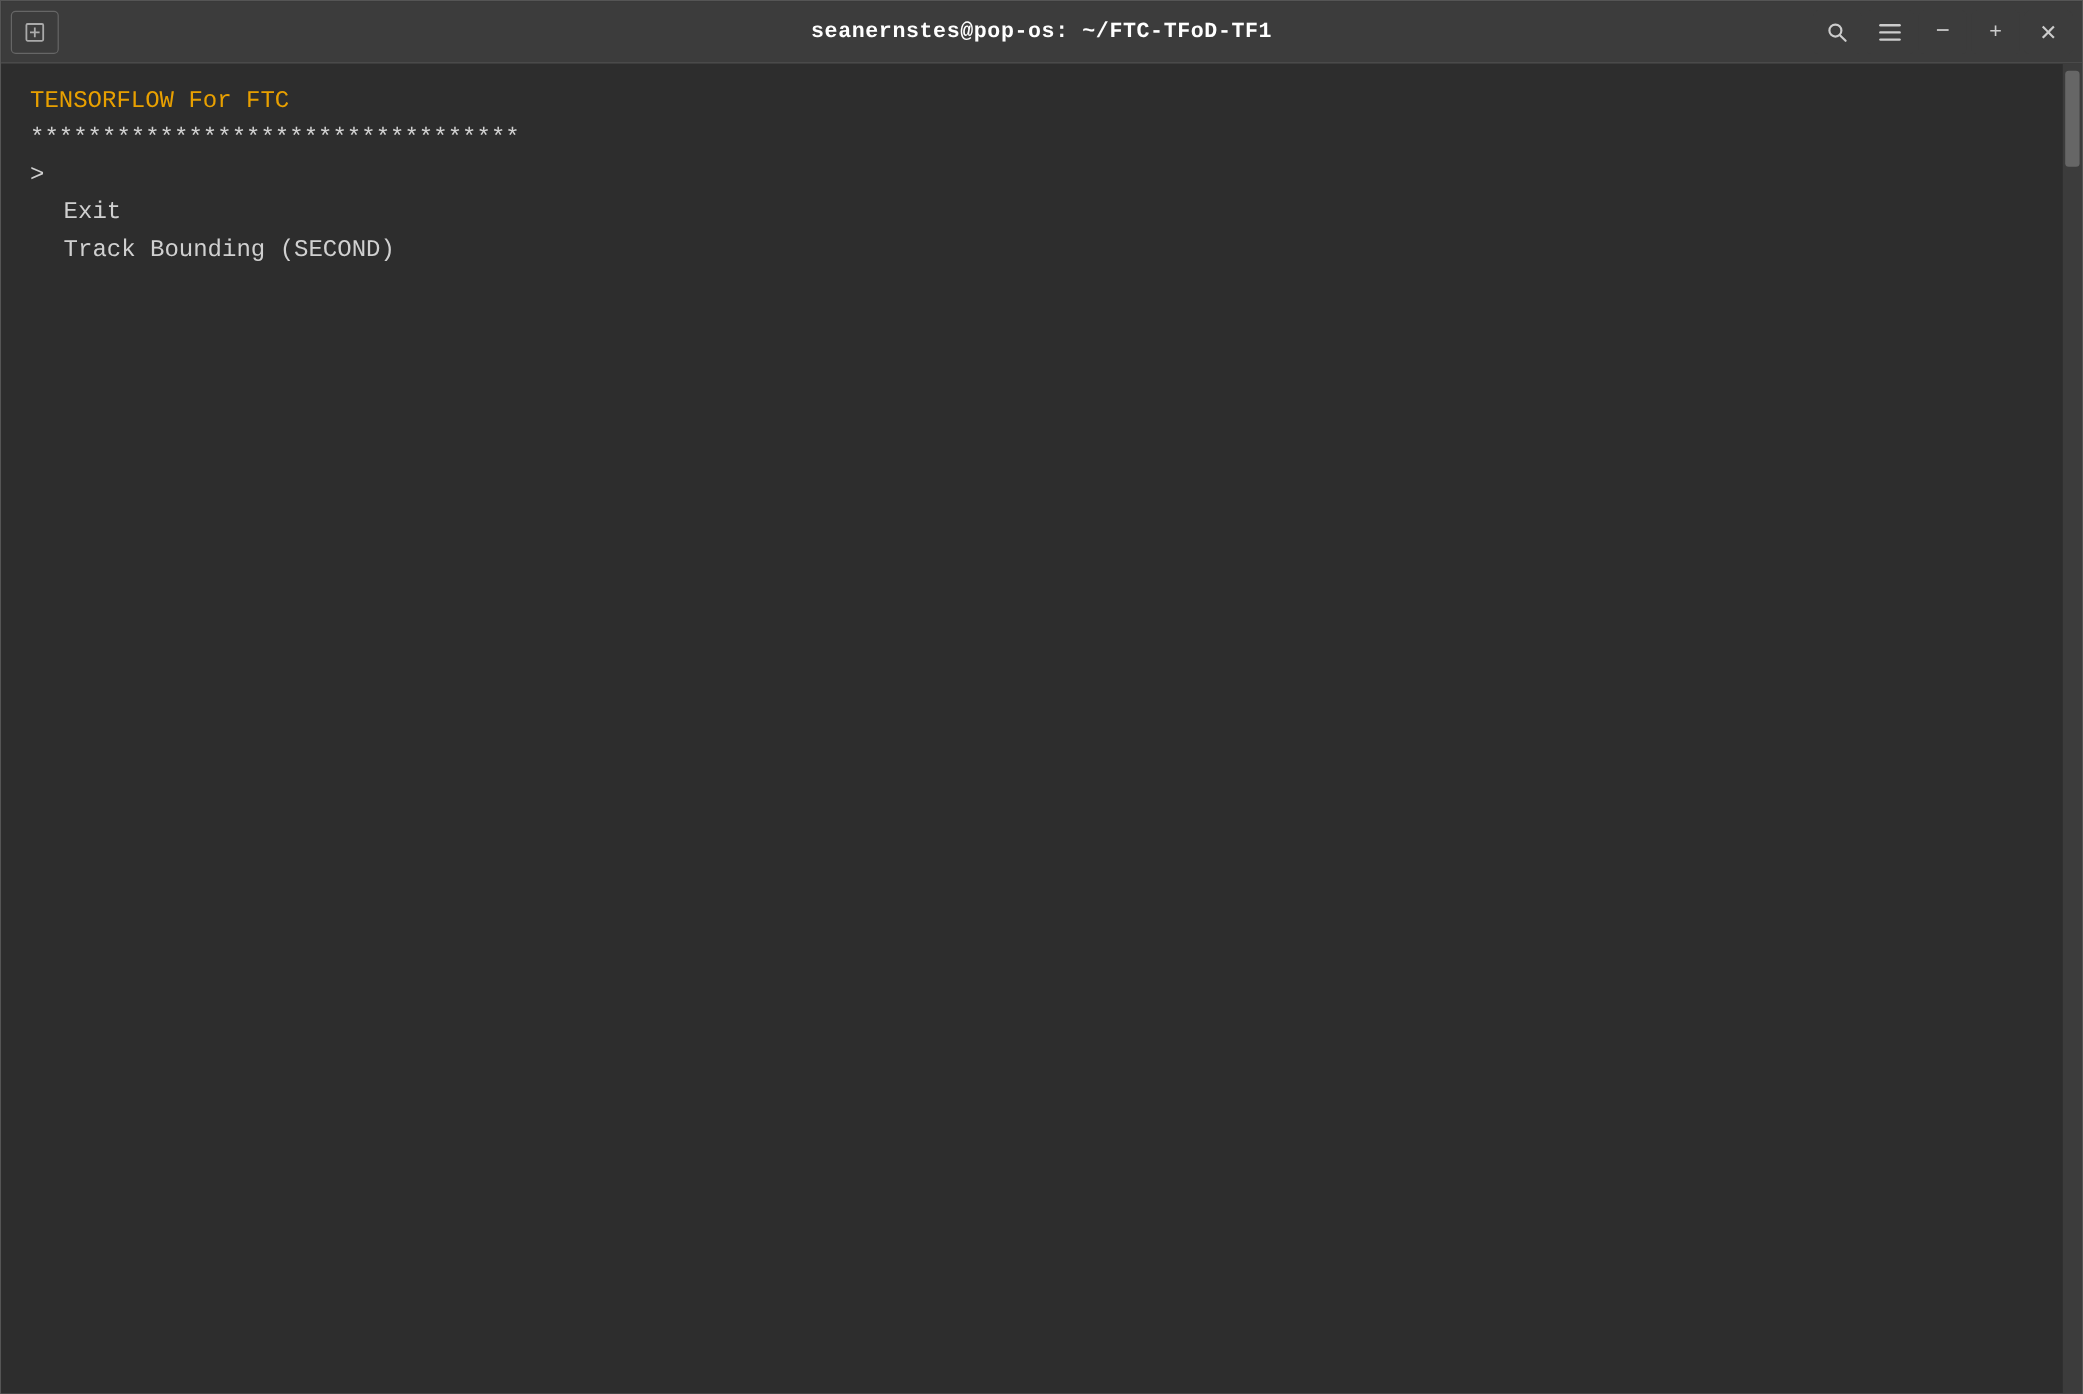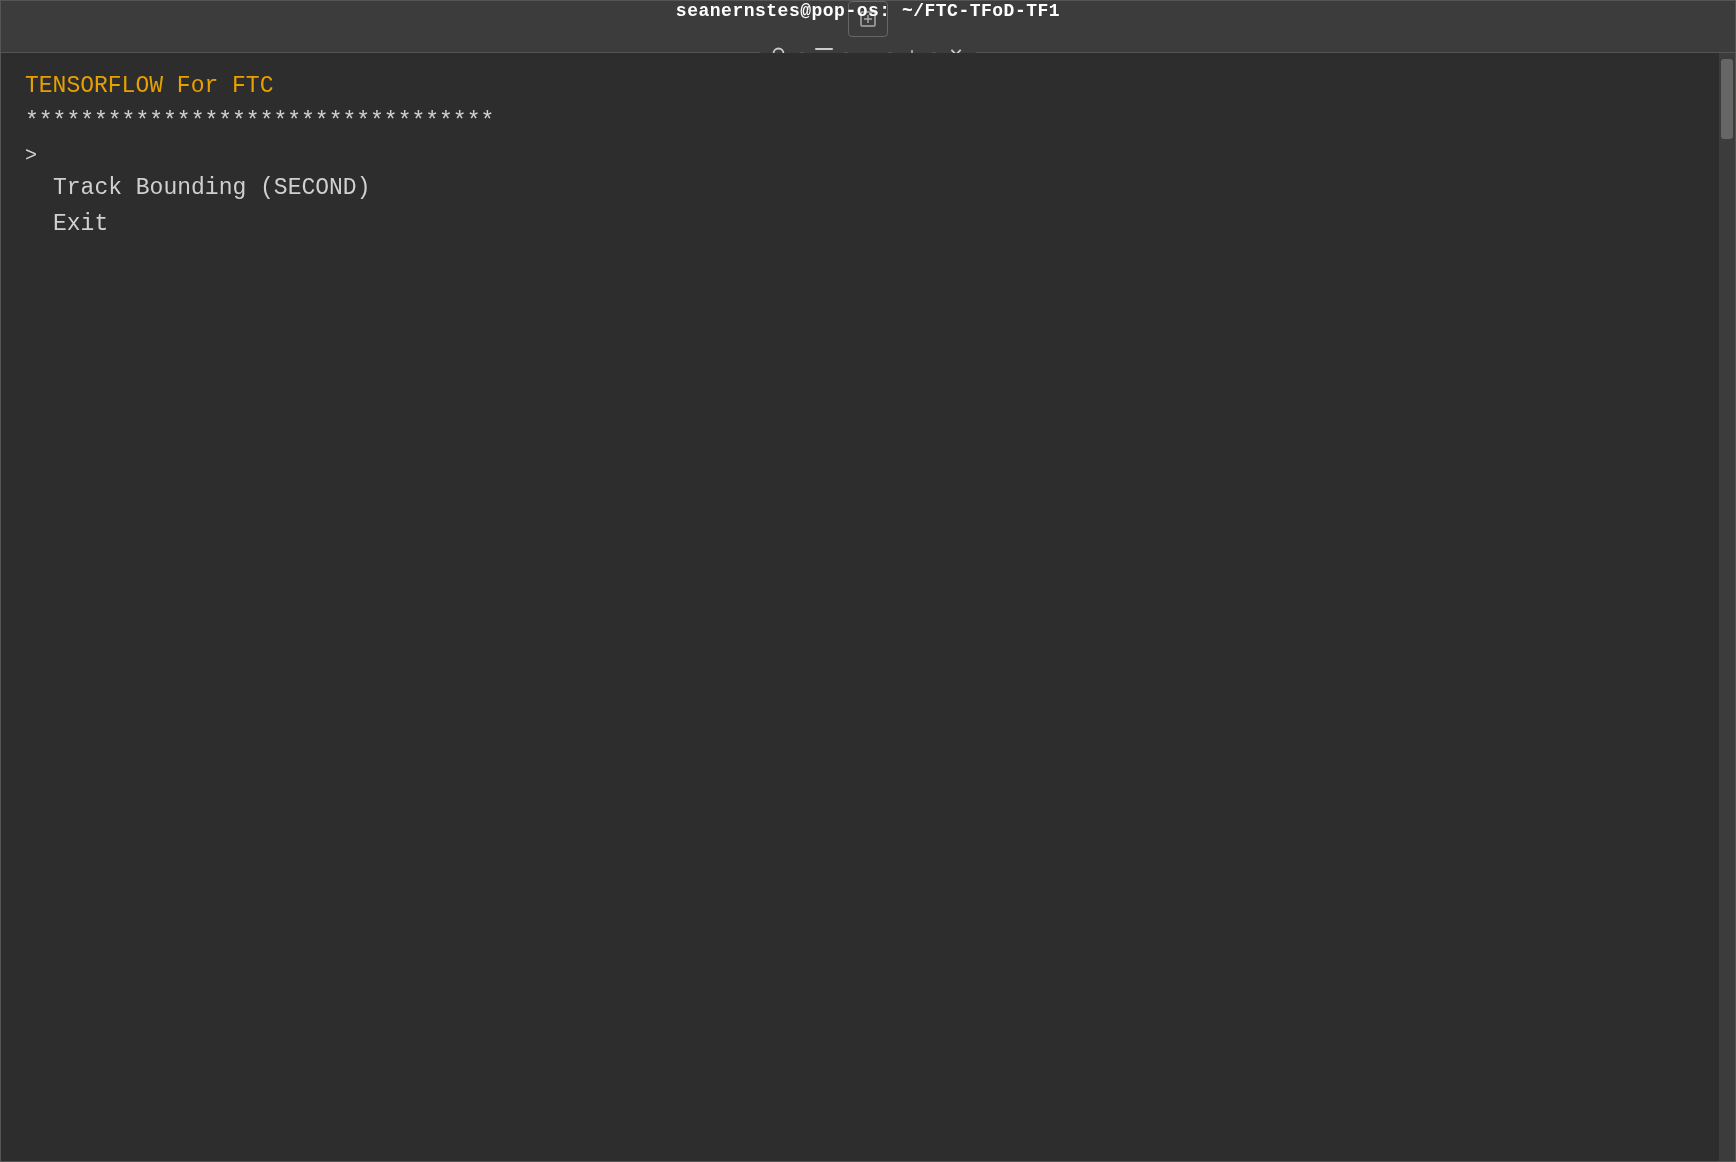--- a/index.html
+++ b/index.html
@@ -27,21 +27,20 @@
 
     .titlebar {
       background: #3c3c3c;
       height: 52px;
       display: flex;
       align-items: center;
       justify-content: space-between;
       padding: 0 8px;
       flex-shrink: 0;
       border-bottom: 1px solid #555;
-      flex-direction: column;
     }
 
     .titlebar-left {
       display: flex;
       align-items: center;
       gap: 4px;
     }
 
     .titlebar-center {
       position: absolute;
@@ -91,21 +90,21 @@
     .terminal-content {
       flex: 1;
       background: #2d2d2d;
       padding: 16px 24px;
       overflow: hidden;
       position: relative;
     }
 
     .term-line {
       font-family: 'Courier New', Courier, monospace;
-      font-size: 23px;
+      font-size: 20px;
       line-height: 1.55;
       white-space: pre;
     }
 
     .orange-text {
       color: #e8a000;
     }
 
     .white-text {
       color: #d0d0d0;
@@ -193,20 +192,20 @@
   </div>
 
   <div class="terminal-content">
     <div class="term-line orange-text">TENSORFLOW For FTC</div>
     <div class="term-line stars-text">**********************************</div>
 
     <div class="menu-prompt">
       <span class="prompt-arrow">&gt;</span>
     </div>
 
+    <div class="term-line white-text" style="padding-left: 28px;">Exit</div>
     <div class="term-line white-text" style="padding-left: 28px;">Track Bounding (SECOND)</div>
-    <div class="term-line white-text" style="padding-left: 28px;">Exit</div>
 
     <div class="scrollbar">
       <div class="scrollbar-thumb"></div>
     </div>
   </div>
 </div>
 
 </body></html>

